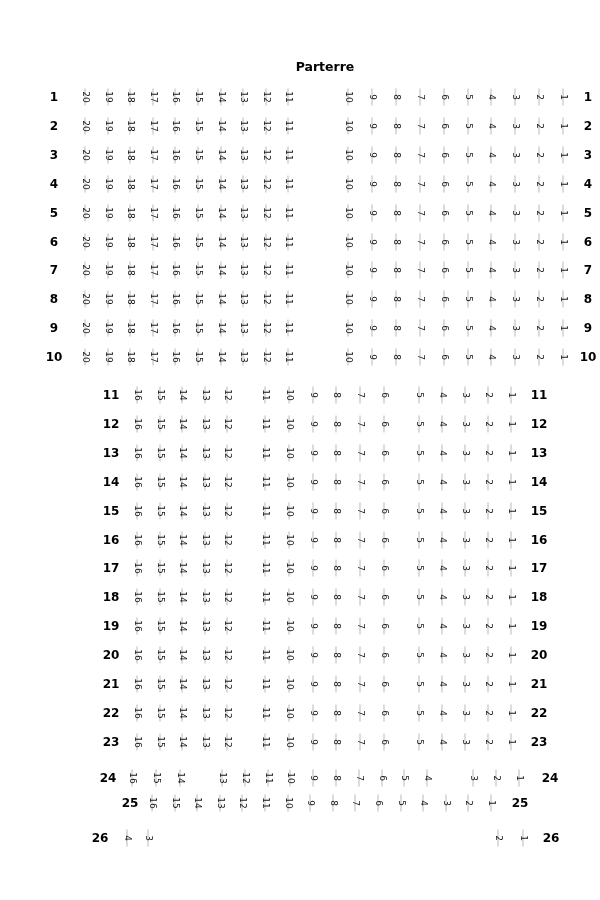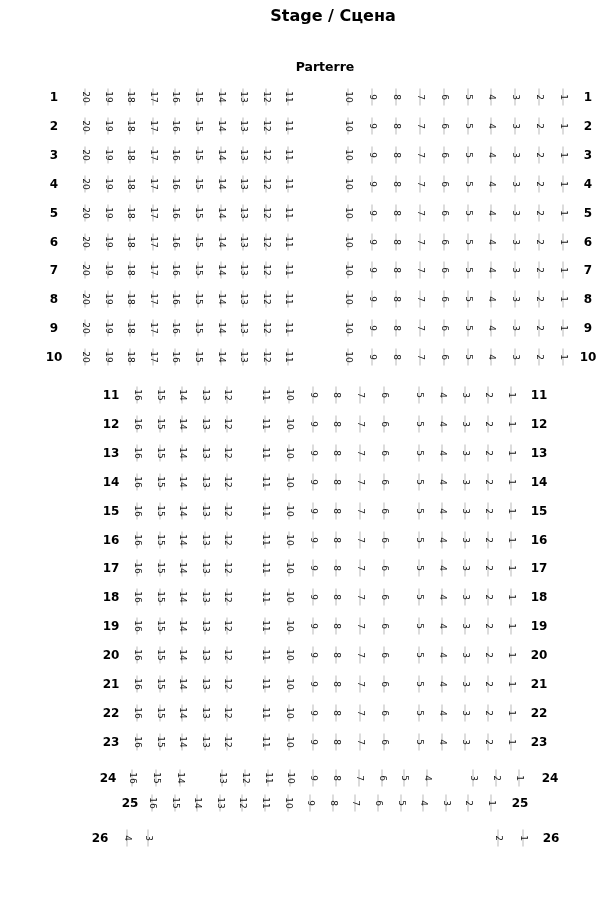--- a/index.html
+++ b/index.html
@@ -10,21 +10,20 @@
   #section-title{left:325px;top:66px;font-size:12.5px;}
   .row-label{position:absolute;transform:translate(-50%,-50%);font-weight:bold;font-size:12px;color:#000;white-space:nowrap;line-height:1;}
   .seat{position:absolute;width:18px;height:22px;transform:translate(-50%,-50%);}
   .seat .tick{position:absolute;left:50%;top:50%;transform:translate(-50%,-50%);width:1px;height:17px;background:#b9b9b9;}
   .seat .num{position:absolute;left:50%;top:50%;transform:translate(-50%,-50%) rotate(90deg);font-size:9px;line-height:1;color:#141414;white-space:nowrap;}
 </style>
 </head>
 <body>
 
 <div id="canvas">
-  <div class="title" id="stage-title">Stage / Сцена</div>
   <div class="title" id="section-title">Parterre</div>
   <div id="rows">
       <div class="row-label" style="left: 54px; top: 97px;">1</div>
       <div class="seat" style="left: 85px; top: 97px;">
         <span class="tick"></span>
         <span class="num">20</span>
       </div>
       <div class="seat" style="left: 107.6px; top: 97px;">
         <span class="tick"></span>
         <span class="num">19</span>

